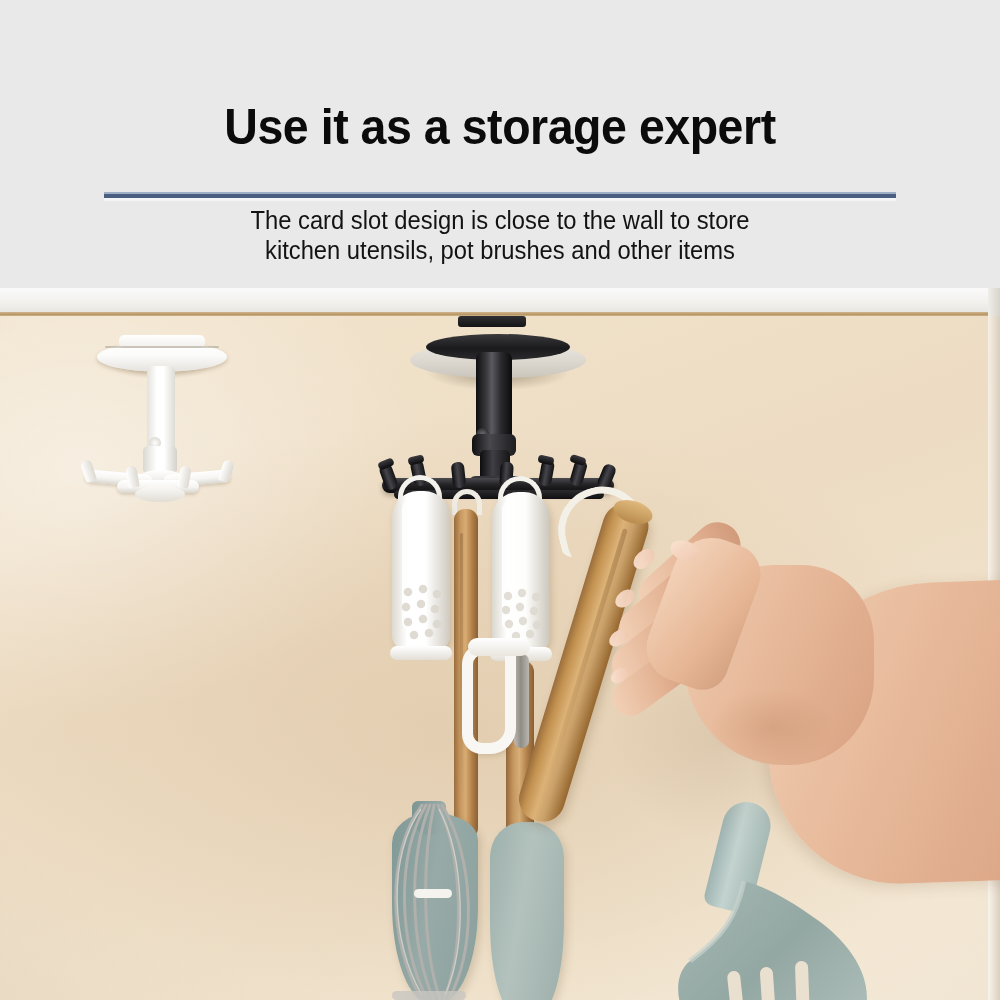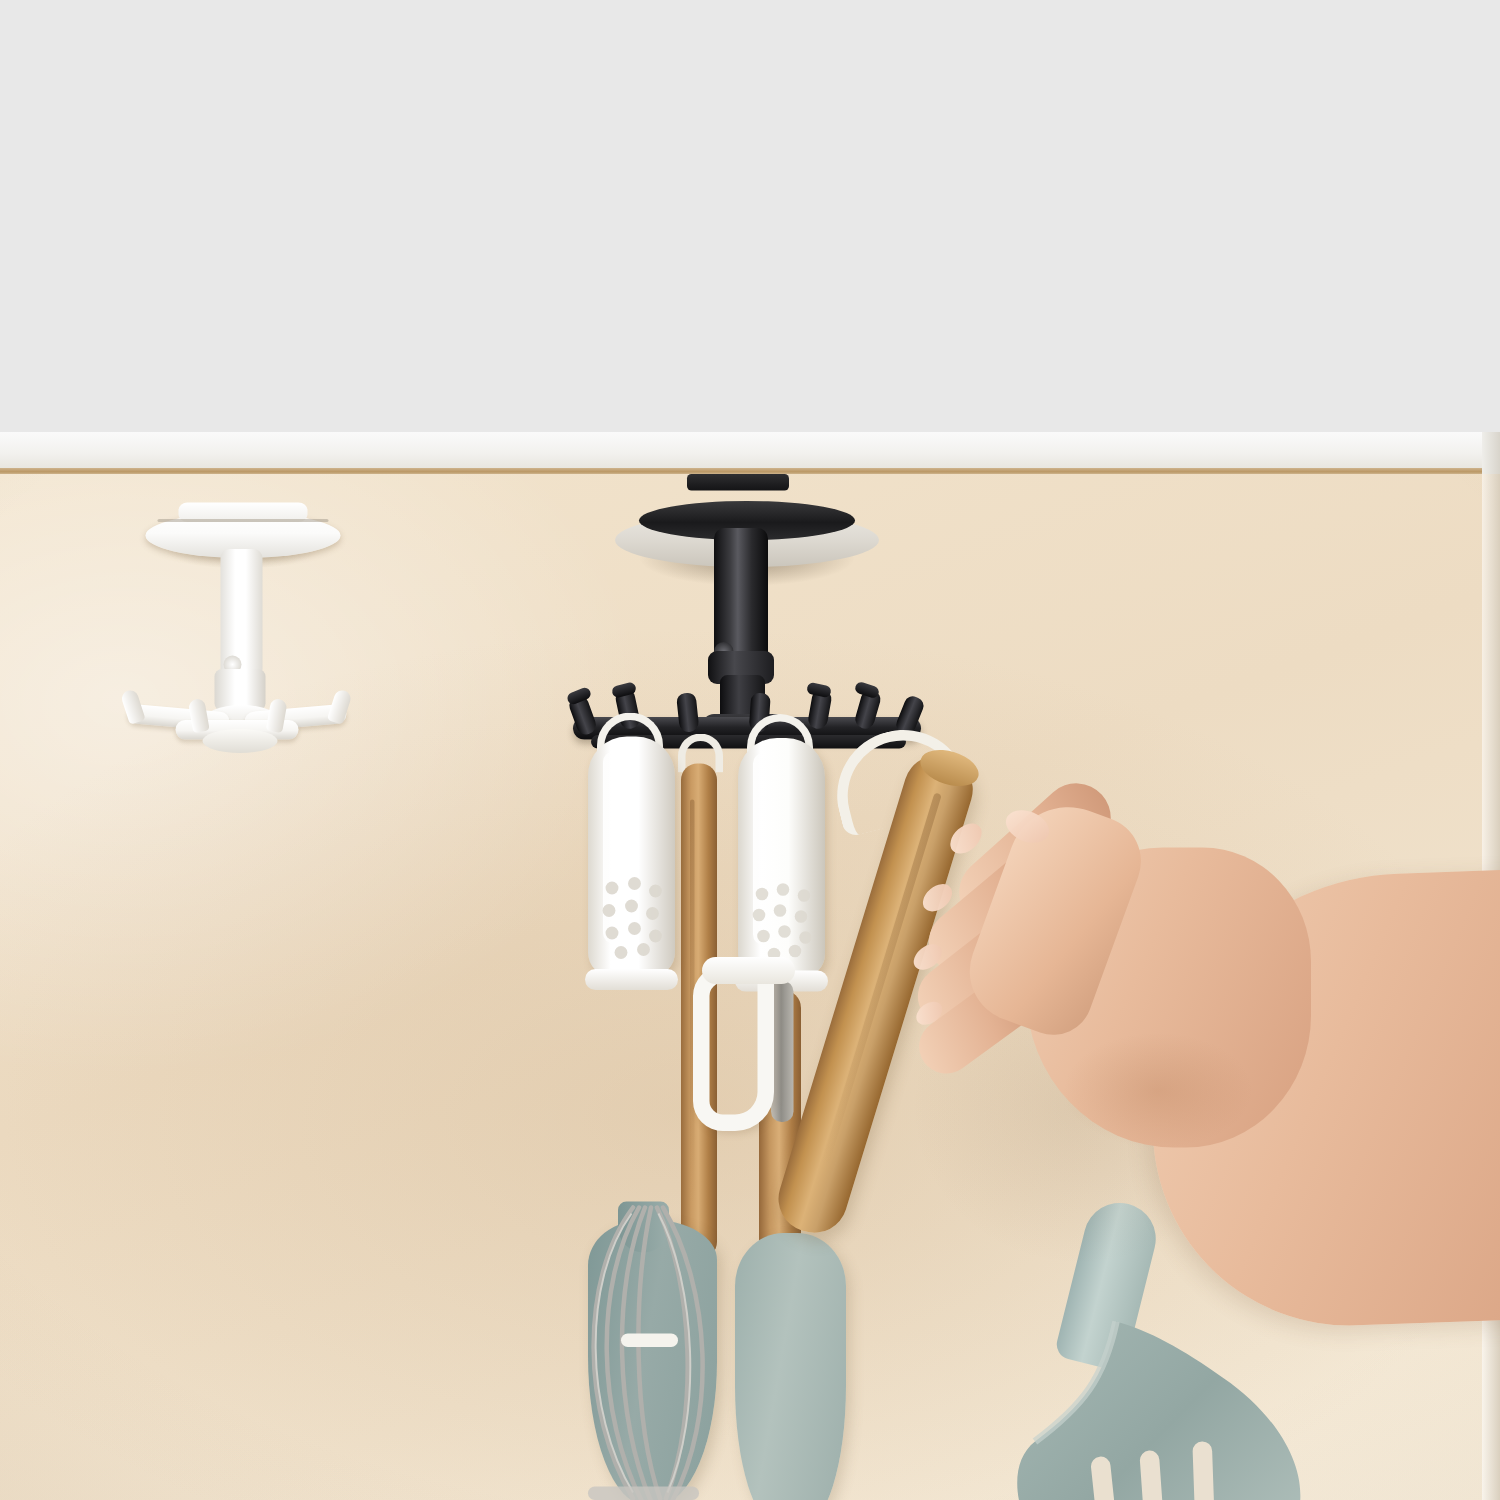--- a/index.html
+++ b/index.html
@@ -221,20 +221,34 @@
 
   
   .hand-wall-shadow{position:absolute;left:560px;top:300px;width:320px;height:300px;border-radius:50%;
     background:radial-gradient(50% 50% at 50% 50%, rgba(130,95,60,.12), rgba(130,95,60,0) 70%);}
 </style>
 </head>
 <body>
 
 <div id="page">
 
+  <div id="header">
+    <div id="title">Use it as a storage expert</div>
+
+    <div id="divider-wrap">
+      <div id="divider-top"></div>
+      <div id="divider-mid"></div>
+      <div id="divider-bot"></div>
+    </div>
+
+    <div id="sub">
+      <div>The card slot design is close to the wall to store</div>
+      <div>kitchen utensils, pot brushes and other items</div>
+    </div>
+  </div>
 
   <div id="photo">
 
     <div class="cab"></div>
     <div class="cab-edge"></div>
     <div class="cab-right-edge"></div>
 
     <div class="wall"></div>
     <div class="wall-vign"></div>
     <div class="wall-rightline"></div>

